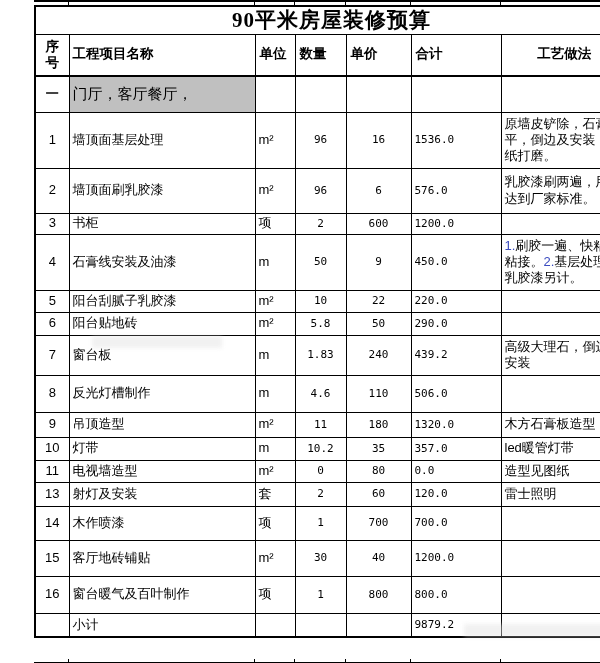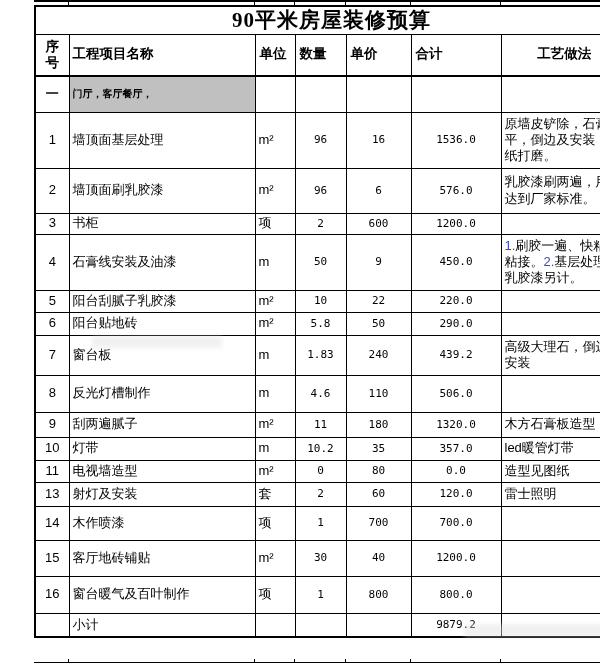--- a/index.html
+++ b/index.html
@@ -51,35 +51,35 @@
     font-size:13.5px;
     border-bottom:2px solid #000;
     background:#fff;
   }
   
   .c-seq{text-align:center;}
   .c-name{text-align:left;}
   .c-unit{text-align:left;padding-left:2px;}
   .c-qty{text-align:center;}
   .c-price{text-align:center;}
-  .c-total{text-align:center;padding-right:16px;}
+  .c-total{text-align:left;padding-right:16px;}
   .c-craft{text-align:left;font-size:11.5px;line-height:1.4;padding:0 4px;}
   tr.header-row .c-craft{font-size:13.5px;text-align:center;line-height:1.25;}
   tr.header-row .c-price,tr.header-row .c-total,
   tr.header-row .c-unit,tr.header-row .c-qty{text-align:left;padding-left:4px;}
   tr.header-row .c-seq{line-height:1.15;}
 
   td.c-qty,td.c-price,td.c-total{
     font-family:"DejaVu Sans Mono","Liberation Sans",monospace;
     font-size:11px;
   }
   td.section-name{
     background:var(--section-bg,#c0c0c0);
-    font-weight:bold;
-    font-size:10px;
+    font-weight:normal;
+    font-size:15px;
   }
   td.section-seq{font-weight:bold;}
   .blue{color:var(--accent-blue,#3b4cc0);}
 
   
   .smudge{
     position:absolute;
     background:rgba(225,225,225,0.45);
     filter:blur(2px);
     pointer-events:none;
@@ -202,21 +202,21 @@
           <td class="c-seq">8</td>
           <td class="c-name">反光灯槽制作</td>
           <td class="c-unit">m</td>
           <td class="c-qty">4.6</td>
           <td class="c-price">110</td>
           <td class="c-total">506.0</td>
           <td class="c-craft"></td>
         </tr>
         <tr style="height: 25px;">
           <td class="c-seq">9</td>
-          <td class="c-name">刮两遍腻子</td>
+          <td class="c-name">吊顶造型</td>
           <td class="c-unit">m²</td>
           <td class="c-qty">11</td>
           <td class="c-price">180</td>
           <td class="c-total">1320.0</td>
           <td class="c-craft">木方石膏板造型</td>
         </tr>
         <tr style="height: 23px;">
           <td class="c-seq">10</td>
           <td class="c-name">灯带</td>
           <td class="c-unit">m</td>

